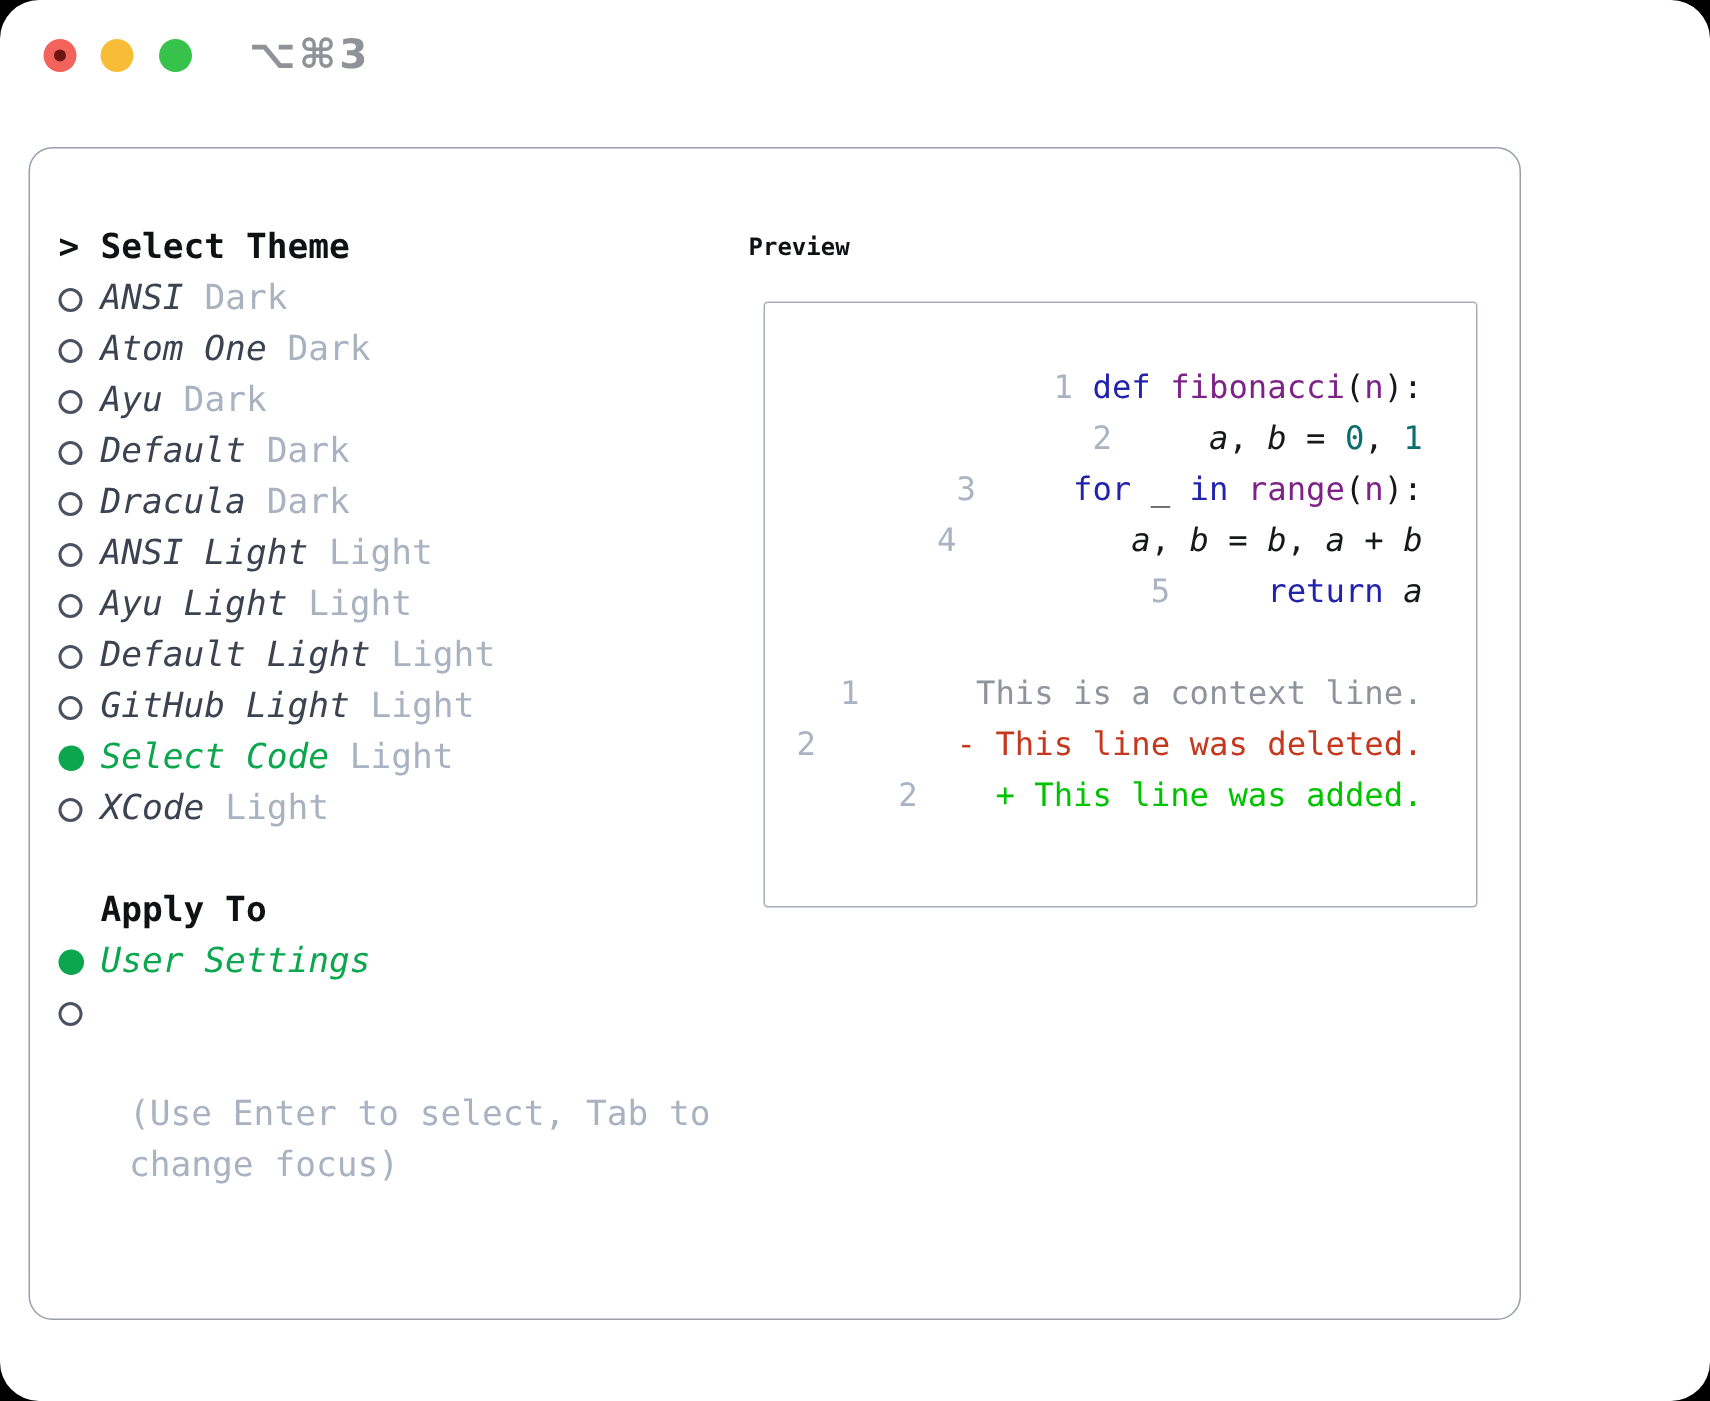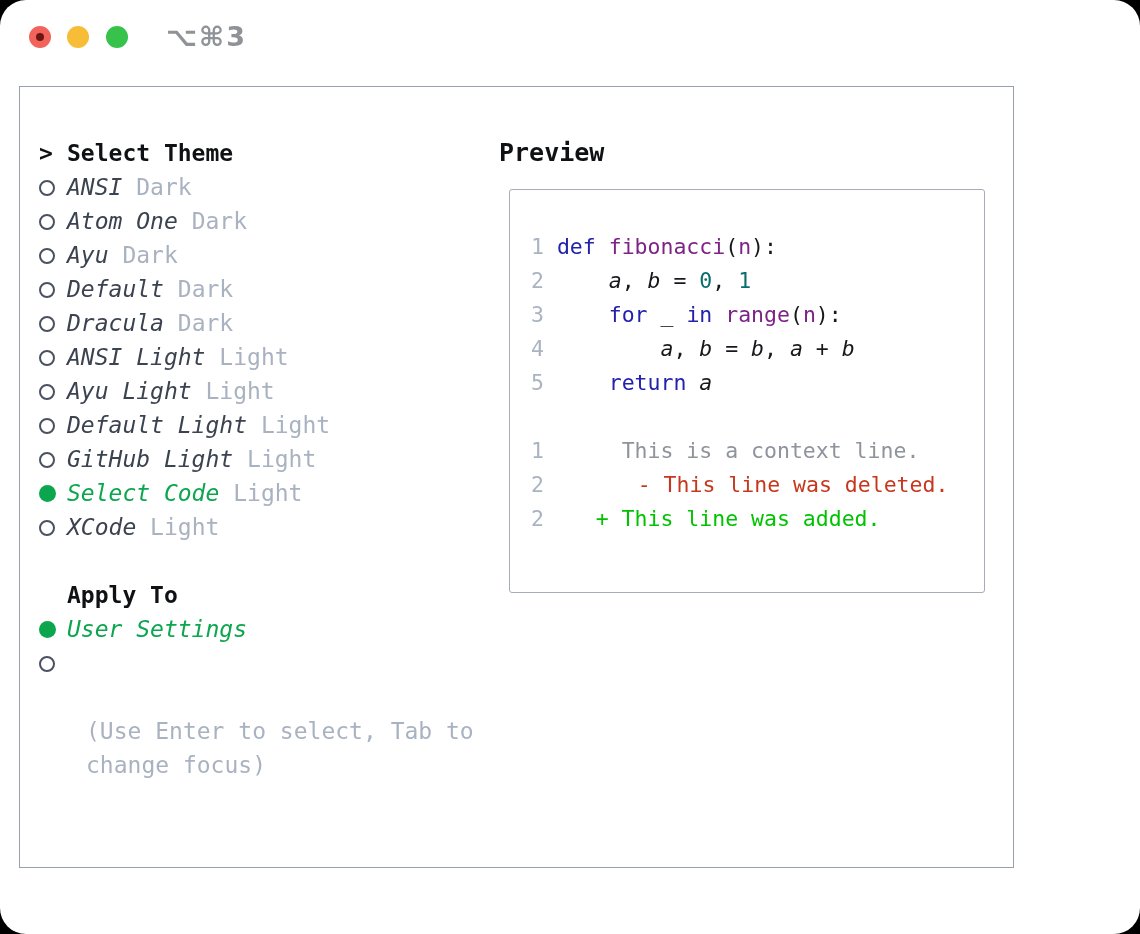--- a/index.html
+++ b/index.html
@@ -18,22 +18,22 @@
   .tl.red .dot{position:absolute;left:7px;top:7px;width:8px;height:8px;border-radius:50%;background:var(--close_dot);}
   .tl.yellow{left:67px;background:var(--minimize_yellow);}
   .tl.green{left:106px;background:var(--zoom_green);}
   .wtitle{
     position:absolute;left:166px;top:21px;
     font-family:"DejaVu Sans","Liberation Sans",sans-serif;
     font-weight:bold;font-size:27px;letter-spacing:2px;color:var(--title_gray);
   }
   
   .panel{
-    position:absolute;left:19px;top:86px;width:993px;height:780px;
-    border:1.5px solid var(--panel_border);border-radius:0;background:#fff;
+    position:absolute;left:19px;top:98px;width:993px;height:780px;
+    border:1.5px solid var(--panel_border);border-radius:16px;background:#fff;
   }
   .left-col{position:absolute;left:19px;top:49px;font-size:23px;line-height:34px;}
   .row{height:34px;white-space:pre;}
   .h1{font-weight:bold;color:var(--text_black);}
   .prompt{font-weight:bold;color:var(--text_black);display:inline-block;width:28px;}
   .indent{display:inline-block;width:28px;}
   .radio{display:inline-block;width:28px;height:34px;position:relative;vertical-align:top;}
   .radio.off::before{
     content:"";position:absolute;left:0;top:10px;width:12px;height:12px;
     border-radius:50%;border:2.5px solid var(--radio_ring);
@@ -42,27 +42,27 @@
     content:"";position:absolute;left:0;top:9px;width:17px;height:17px;
     border-radius:50%;background:var(--selected_green);
   }
   .tname{color:var(--text_dark);font-style:italic;}
   .tname.sel{color:var(--selected_green);}
   .muted{color:var(--muted);}
   .hint{color:var(--muted);margin-left:47px;}
   
   .preview-heading{
     position:absolute;left:479px;top:49px;height:34px;line-height:34px;
-    font-size:25px;font-weight:bold;color:var(--text_black);
+    font-size:16px;font-weight:bold;color:var(--text_black);
   }
   .preview-box{
     position:absolute;left:489px;top:102px;width:474px;height:402px;
     border:1.5px solid var(--box_border);border-radius:3px;background:#fff;
   }
-  .code{position:absolute;left:21px;top:40px;font-size:21.5px;line-height:34px;}
+  .code{position:absolute;left:21px;top:40px;font-size:21.5px;line-height:34px;text-align:right;}
   .cline{height:34px;white-space:pre;}
   .tk-ln{color:var(--line_number);}
   .tk-kw{color:var(--keyword);}
   .tk-fn{color:var(--function);}
   .tk-num{color:var(--number);}
   .tk-pl{color:var(--plain);}
   .tk-var{color:var(--plain);font-style:italic;}
   .tk-ctx{color:var(--context);}
   .tk-del{color:var(--deleted);margin-left:42px;}
   .tk-add{color:var(--added);}

